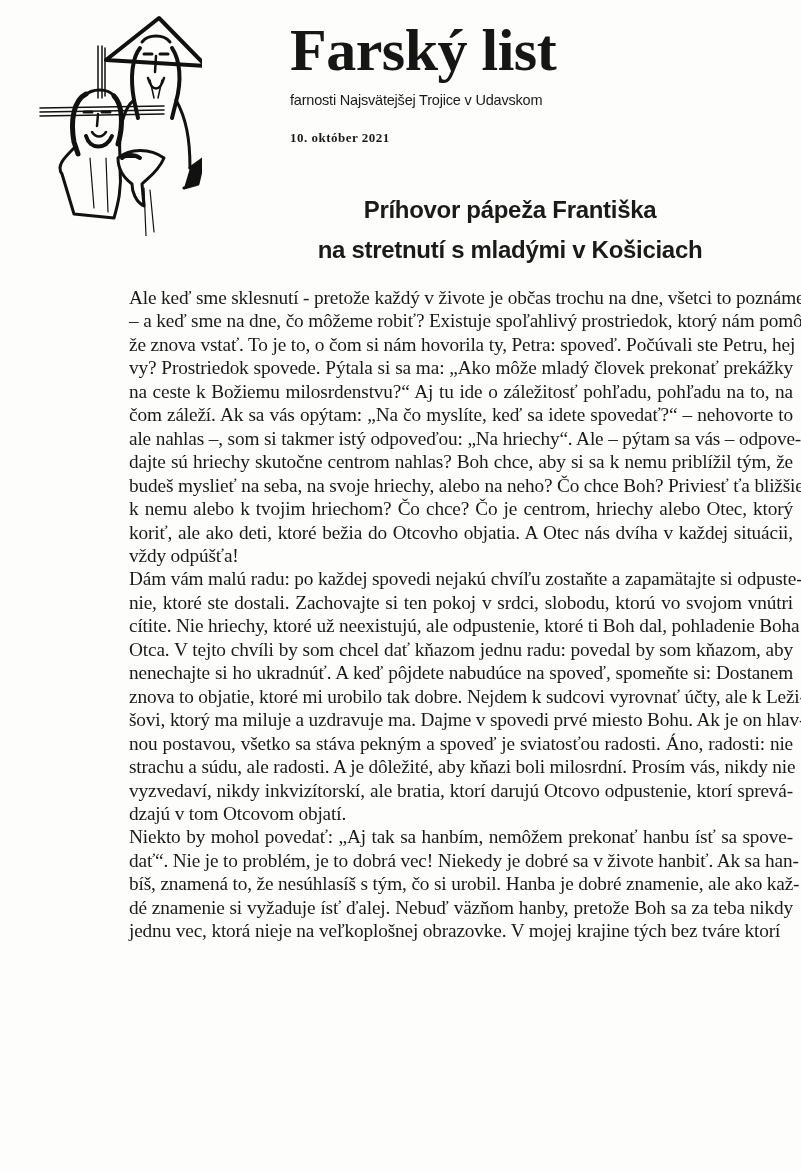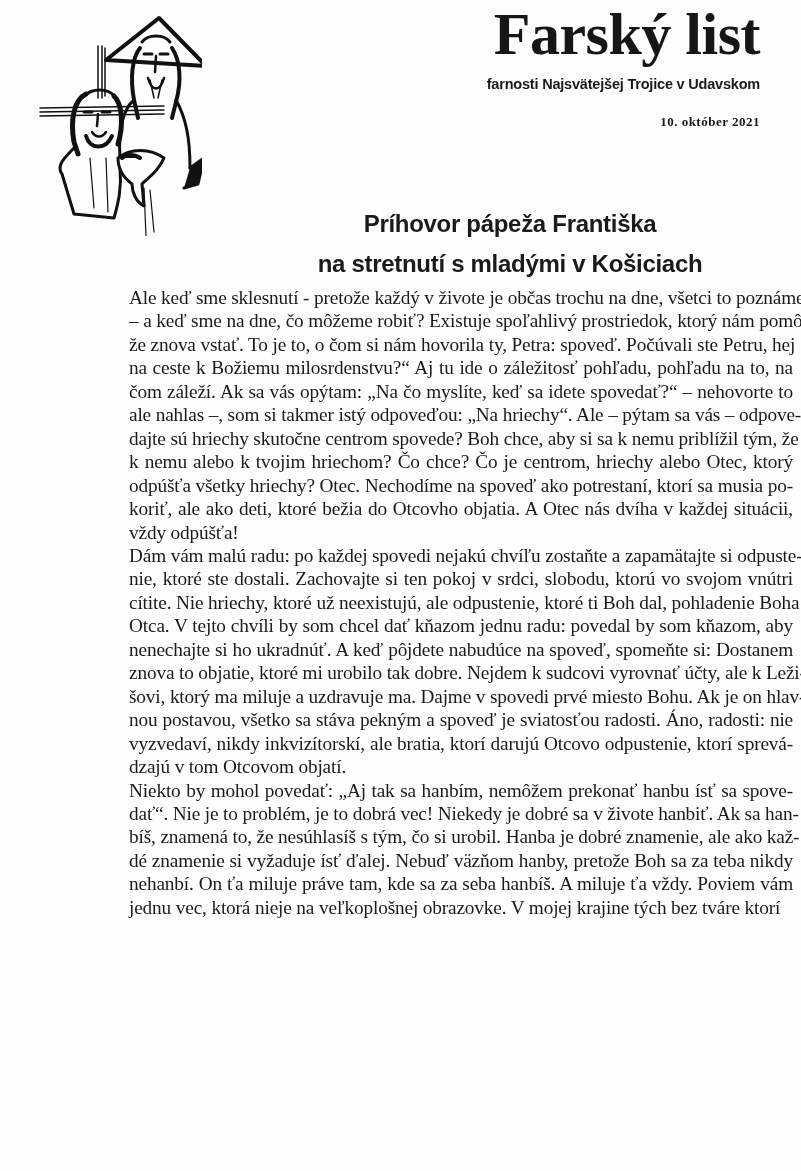--- a/index.html
+++ b/index.html
@@ -7,47 +7,47 @@
     width:801px; height:1171px; overflow:hidden;
     background:#fdfdfb;
     color:#1a1a1a;
     position:relative;
     font-family: "Liberation Serif", "DejaVu Serif", serif;
   }
   .logo {
     position:absolute; left:14px; top:8px; width:188px; height:228px;
   }
   .masthead {
-    position:absolute; left:290px; top:2px; width:470px; text-align:right;
+    position:absolute; left:290px; top:18px; width:470px; text-align:left;
   }
   .title {
     font-family: "Liberation Serif", serif;
     font-weight:bold;
     font-size:60px;
     letter-spacing:-0.5px;
     line-height:64px;
     margin:0;
     color:#161616;
   }
   .subtitle {
     font-family: "Liberation Sans", sans-serif;
-    font-weight:bold;
+    font-weight:normal;
     font-size:14.5px;
     margin-top:10px;
     letter-spacing:-0.2px;
   }
   .date {
     font-family: "Liberation Serif", serif;
     font-weight:bold;
     font-size:13px;
     margin-top:22px;
     letter-spacing:0.5px;
   }
   .headline {
-    position:absolute; left:230px; top:204px; width:560px; text-align:center;
+    position:absolute; left:230px; top:190px; width:560px; text-align:center;
     font-family: "Liberation Sans", sans-serif;
     font-weight:bold;
     font-size:24px;
     line-height:40px;
     letter-spacing:-0.3px;
   }
   .article {
     position:absolute; left:129px; top:286px; width:664px;
     font-size:19.3px;
     line-height:23.45px;
@@ -103,42 +103,43 @@
 <div class="headline">
   <div>Príhovor pápeža Františka</div>
   <div>na stretnutí s mladými v Košiciach</div>
 </div>
 
 <div class="article" id="article">
     <p>
       <span class="line">Ale keď sme sklesnutí - pretože každý v živote je občas trochu na dne, všetci to poznáme</span>
       <span class="line">– a keď sme na dne, čo môžeme robiť? Existuje spoľahlivý prostriedok, ktorý nám pomô-</span>
       <span class="line">že znova vstať. To je to, o čom si nám hovorila ty, Petra: spoveď. Počúvali ste Petru, hej</span>
+      <span class="line">vy? Prostriedok spovede. Pýtala si sa ma: „Ako môže mladý človek prekonať prekážky</span>
       <span class="line">na ceste k Božiemu milosrdenstvu?“ Aj tu ide o záležitosť pohľadu, pohľadu na to, na</span>
       <span class="line">čom záleží. Ak sa vás opýtam: „Na čo myslíte, keď sa idete spovedať?“ – nehovorte to</span>
       <span class="line">ale nahlas –, som si takmer istý odpoveďou: „Na hriechy“. Ale – pýtam sa vás – odpove-</span>
-      <span class="line">dajte sú hriechy skutočne centrom spovede? Boh chce, aby si sa k nemu priblížil tým, že</span>
+      <span class="line">dajte sú hriechy skutočne centrom nahlas? Boh chce, aby si sa k nemu priblížil tým, že</span>
+      <span class="line">budeš myslieť na seba, na svoje hriechy, alebo na neho? Čo chce Boh? Priviesť ťa bližšie</span>
       <span class="line">k nemu alebo k tvojim hriechom? Čo chce? Čo je centrom, hriechy alebo Otec, ktorý</span>
-      <span class="line">odpúšťa všetky hriechy? Otec. Nechodíme na spoveď ako potrestaní, ktorí sa musia po-</span>
       <span class="line">koriť, ale ako deti, ktoré bežia do Otcovho objatia. A Otec nás dvíha v každej situácii,</span>
       <span class="line last">vždy odpúšťa!</span>
     </p>
     <p>
       <span class="line">Dám vám malú radu: po každej spovedi nejakú chvíľu zostaňte a zapamätajte si odpuste-</span>
       <span class="line">nie, ktoré ste dostali. Zachovajte si ten pokoj v srdci, slobodu, ktorú vo svojom vnútri</span>
       <span class="line">cítite. Nie hriechy, ktoré už neexistujú, ale odpustenie, ktoré ti Boh dal, pohladenie Boha</span>
       <span class="line">Otca. V tejto chvíli by som chcel dať kňazom jednu radu: povedal by som kňazom, aby</span>
       <span class="line">nenechajte si ho ukradnúť. A keď pôjdete nabudúce na spoveď, spomeňte si: Dostanem</span>
       <span class="line">znova to objatie, ktoré mi urobilo tak dobre. Nejdem k sudcovi vyrovnať účty, ale k Leži-</span>
       <span class="line">šovi, ktorý ma miluje a uzdravuje ma. Dajme v spovedi prvé miesto Bohu. Ak je on hlav-</span>
       <span class="line">nou postavou, všetko sa stáva pekným a spoveď je sviatosťou radosti. Áno, radosti: nie</span>
+      <span class="line">strachu a súdu, ale radosti. A je dôležité, aby kňazi boli milosrdní. Prosím vás, nikdy nie</span>
       <span class="line">vyzvedaví, nikdy inkvizítorskí, ale bratia, ktorí darujú Otcovo odpustenie, ktorí sprevá-</span>
       <span class="line last">dzajú v tom Otcovom objatí.</span>
     </p>
     <p>
       <span class="line">Niekto by mohol povedať: „Aj tak sa hanbím, nemôžem prekonať hanbu ísť sa spove-</span>
       <span class="line">dať“. Nie je to problém, je to dobrá vec! Niekedy je dobré sa v živote hanbiť. Ak sa han-</span>
       <span class="line">bíš, znamená to, že nesúhlasíš s tým, čo si urobil. Hanba je dobré znamenie, ale ako kaž-</span>
       <span class="line">dé znamenie si vyžaduje ísť ďalej. Nebuď väzňom hanby, pretože Boh sa za teba nikdy</span>
-      <span class="line">nehanbí. On ťa miluje práve tam, kde sa za seba hanbíš. A miluje ťa vždy. Poviem vám</span>
       <span class="line last">jednu vec, ktorá nieje na veľkoplošnej obrazovke. V mojej krajine tých bez tváre ktorí</span>
     </p>
   </div>
 
 </body></html>

